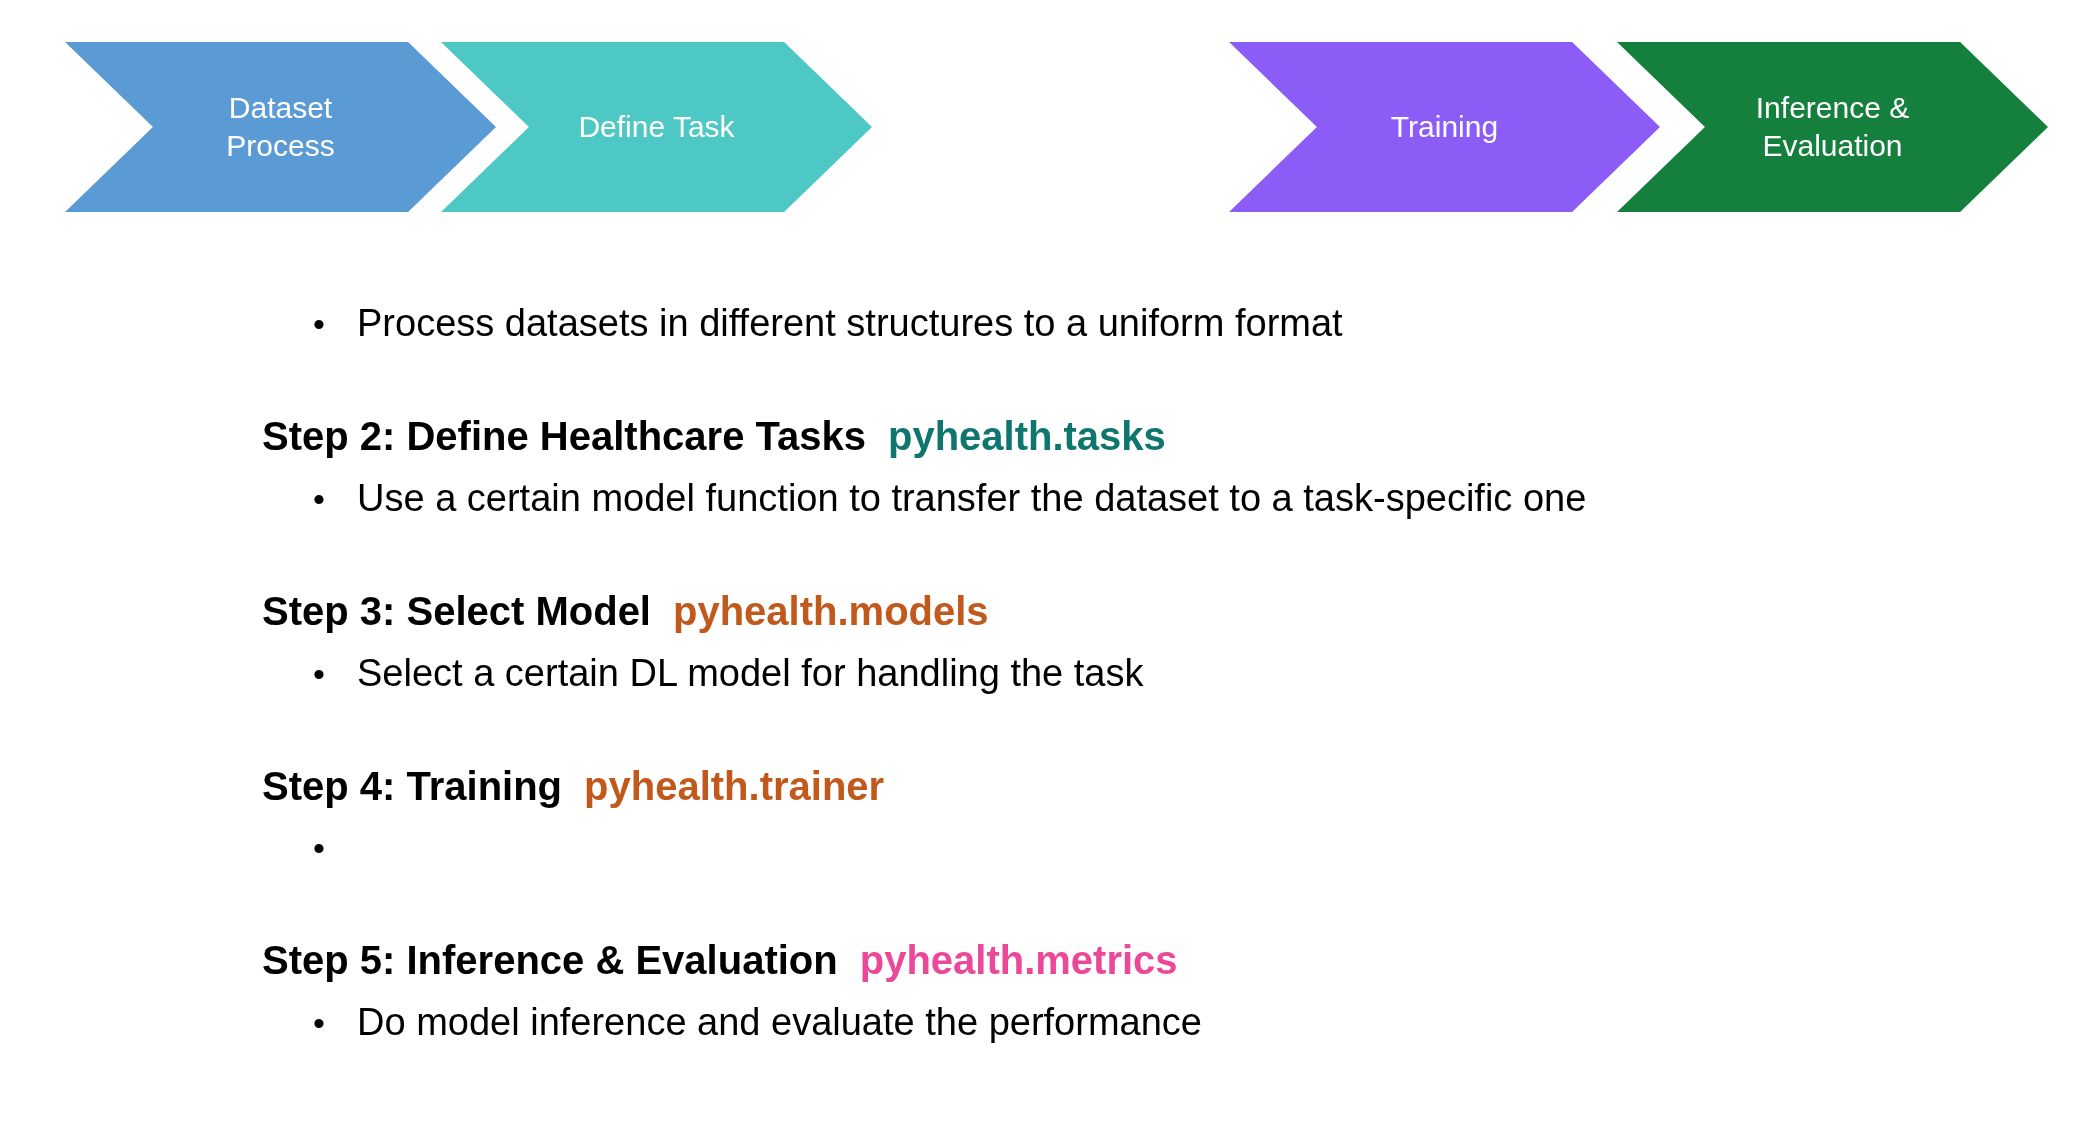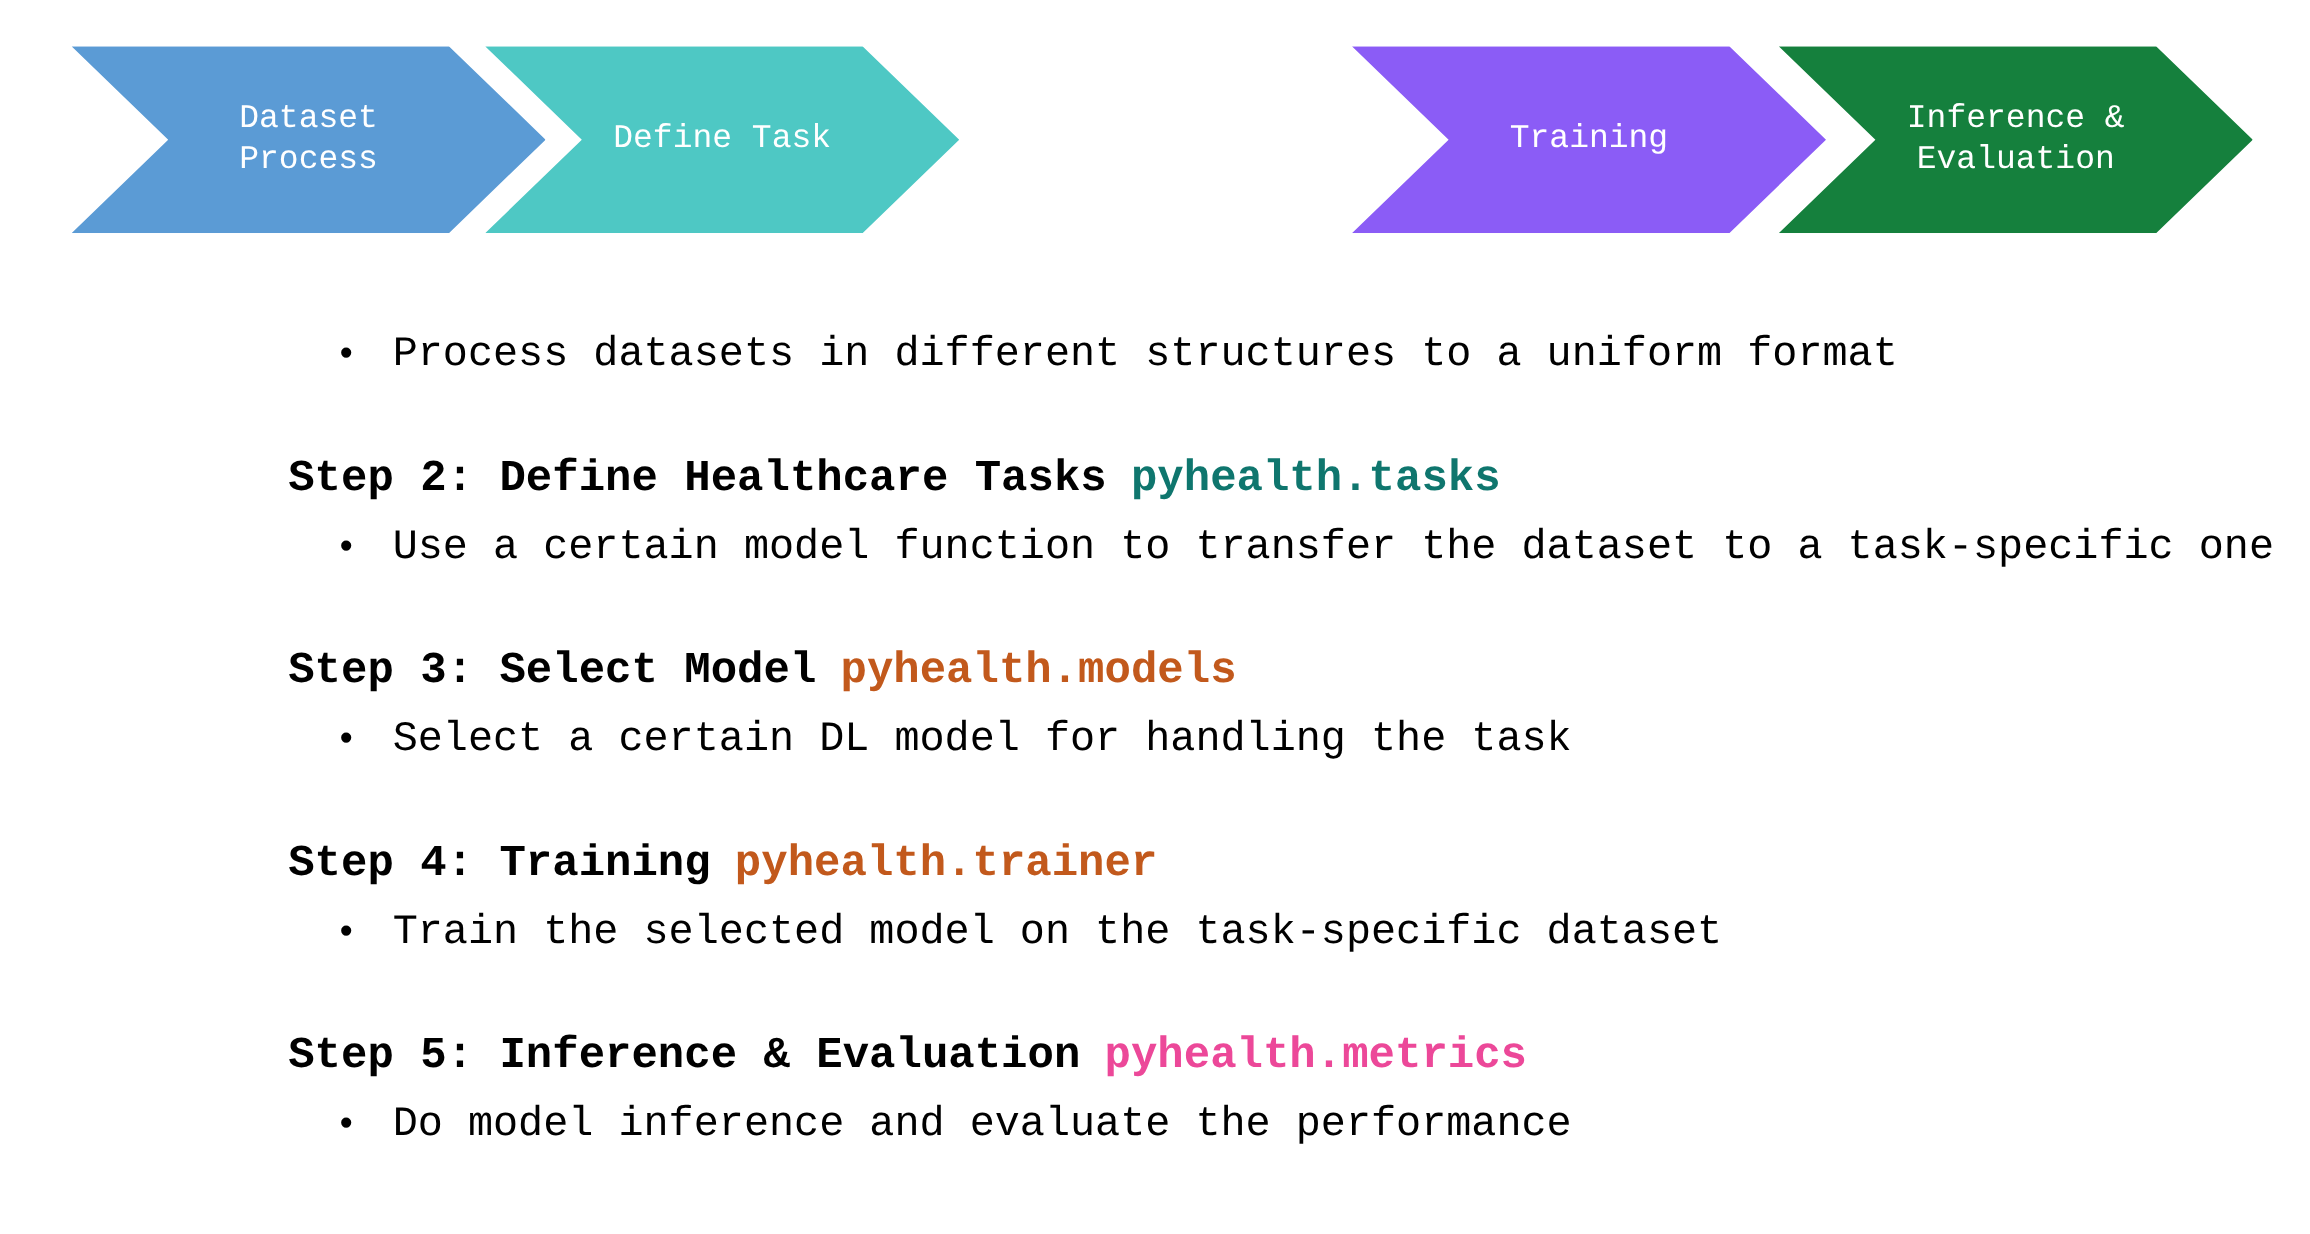--- a/index.html
+++ b/index.html
@@ -7,21 +7,20 @@
     padding: 0;
     background: #ffffff;
     font-family: "Liberation Sans", "DejaVu Sans", sans-serif;
   }
   .canvas {
     position: relative;
     width: 2089px;
     height: 1122px;
     background: #ffffff;
     overflow: hidden;
-    font-family: Liberation Mono, monospace;
   }
 
   
   .flow {
     position: absolute;
     left: 65px;
     top: 42px;
     width: 1990px;
     height: 170px;
   }
@@ -144,21 +143,20 @@
         <span class="bullet-text">Select a certain DL model for handling the task</span>
       </div>
     </div>
 
     <div class="step">
       <div class="step-head">
         <span>Step 4: Training</span><span class="module" style="color: rgb(194, 89, 28);">pyhealth.trainer</span>
       </div>
       <div class="bullet-line">
         <span class="bullet-dot">•</span>
-        <span class="bullet-text">Train the selected model on the task-specific dataset</span>
       </div>
     </div>
 
     <div class="step">
       <div class="step-head">
         <span>Step 5: Inference &amp; Evaluation</span><span class="module" style="color: #ec4899;">pyhealth.metrics</span>
       </div>
       <div class="bullet-line">
         <span class="bullet-dot">•</span>
         <span class="bullet-text">Do model inference and evaluate the performance</span>

